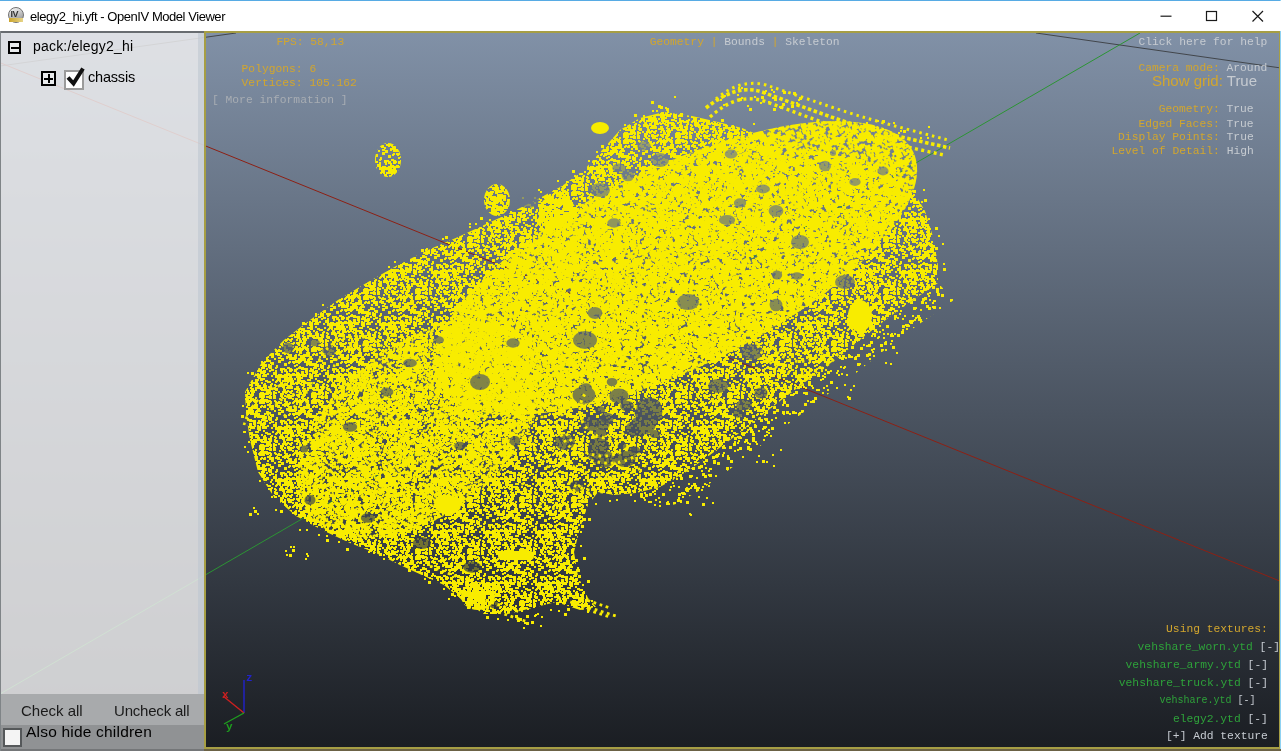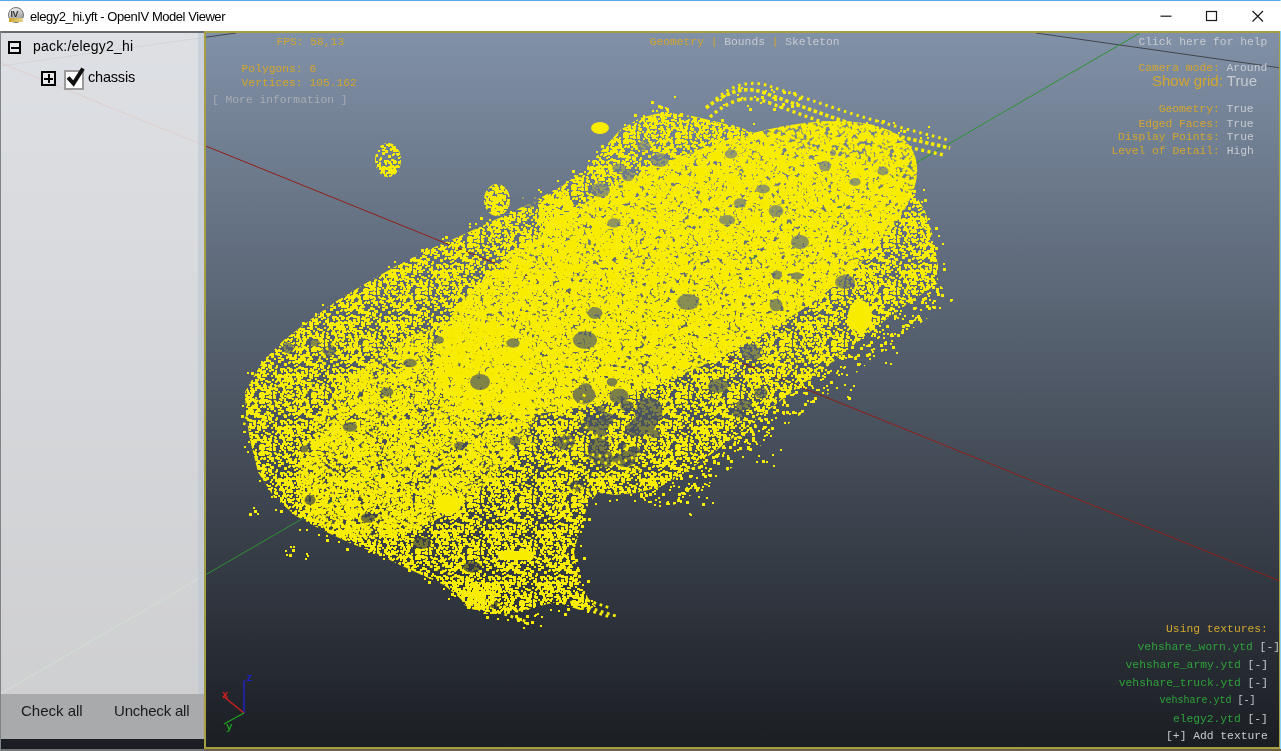--- a/index.html
+++ b/index.html
@@ -1850,14 +1850,18 @@
   <svg style="position:absolute;left:64px;top:33px;" width="26" height="26" viewBox="0 0 26 26">
     <path d="M4,13.5 L9.5,19.5 L19,4.5" stroke="#111" stroke-width="4" fill="none"></path>
   </svg>
   <div style="position:absolute;left:88px;top:38px;font-size:14.5px;letter-spacing:-0.2px;color:#000;">chassis</div>
 
   <div style="position:absolute;left:0;top:663px;width:204px;height:45px;background:#a8aaac;">
     <div style="position:absolute;left:21px;top:8px;font-size:15px;color:#1a1a1a;">Check all</div>
     <div style="position:absolute;left:114px;top:8px;font-size:15px;letter-spacing:-0.2px;color:#1a1a1a;">Uncheck all</div>
   </div>
 
+  <div style="position:absolute;left:0;top:694px;width:204px;height:26px;background:#909294;">
+    <div style="position:absolute;left:3px;top:3px;width:19px;height:19px;border:2px solid #55585a;background:#f4f4f4;"></div>
+    <div style="position:absolute;left:26px;top:-2px;font-size:15.5px;letter-spacing:0.2px;color:#000;">Also hide children</div>
+  </div>
   <div style="position:absolute;left:0;top:718px;width:204px;height:2px;background:#747678;"></div>
   <div style="position:absolute;left:0;top:0;width:1px;height:720px;background:#7f8487;"></div>
 </div>
 </body></html>

